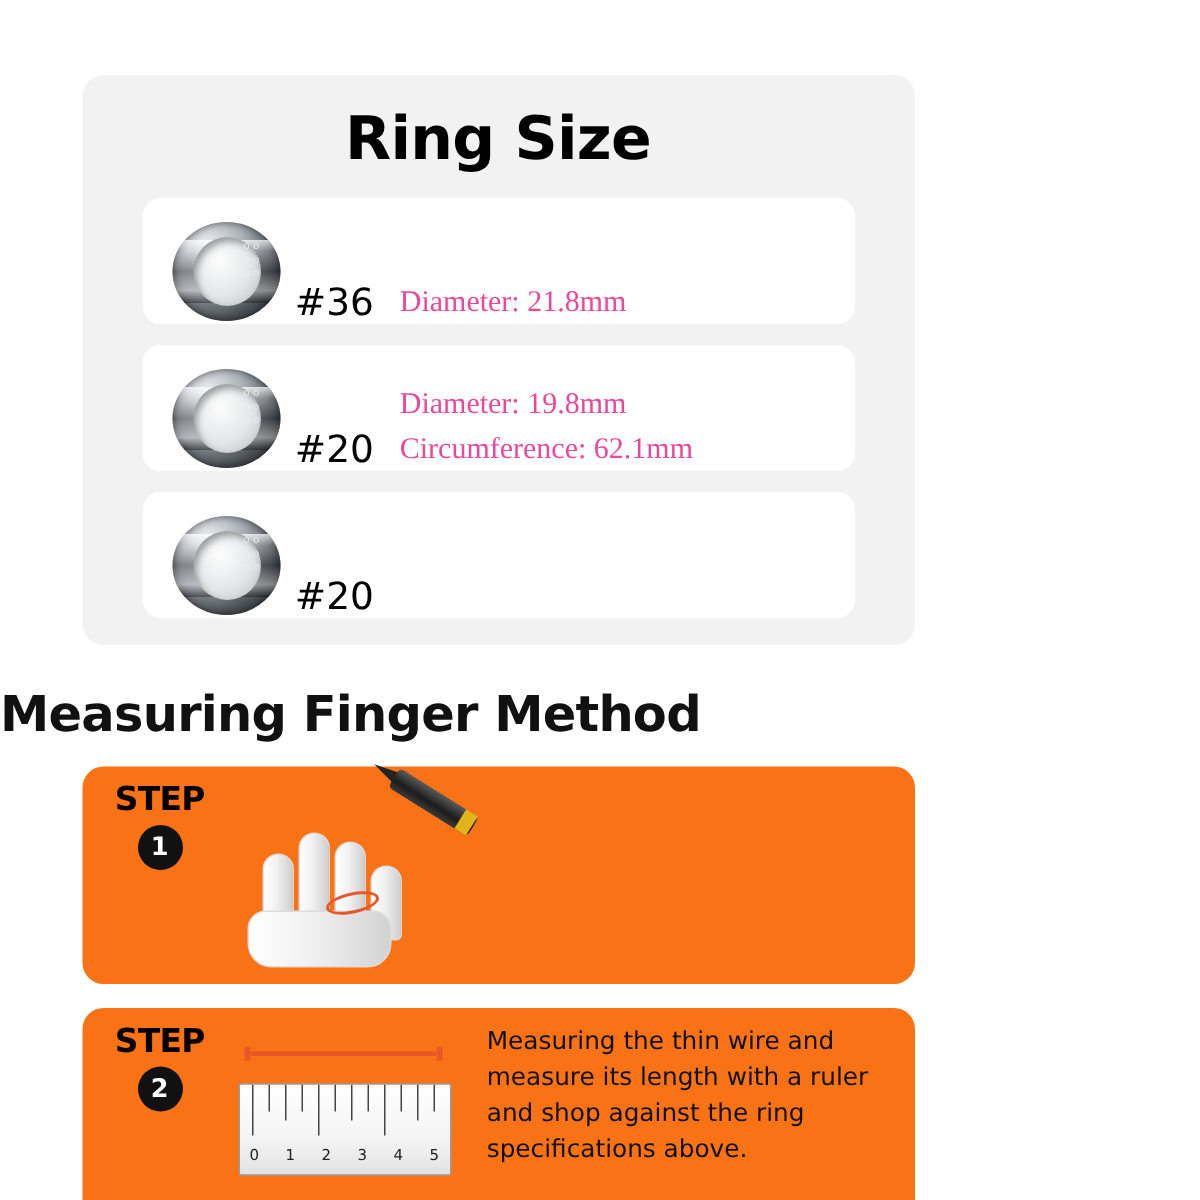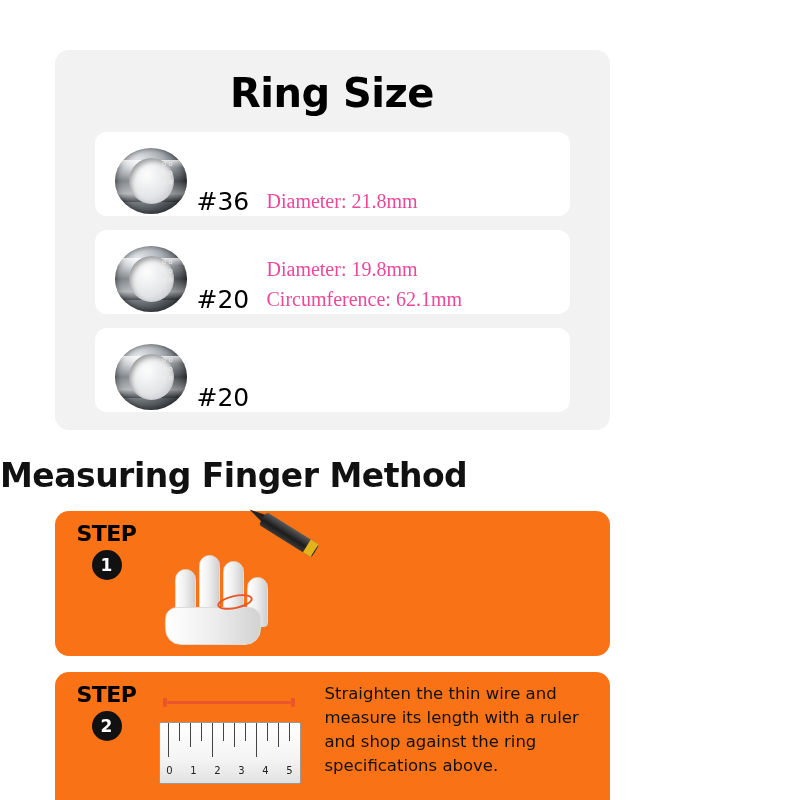--- a/index.html
+++ b/index.html
@@ -387,16 +387,16 @@
             <span class="ruler-num" style="left:10px;">0</span>
             <span class="ruler-num" style="left:34px;">1</span>
             <span class="ruler-num" style="left:58px;">2</span>
             <span class="ruler-num" style="left:82px;">3</span>
             <span class="ruler-num" style="left:106px;">4</span>
             <span class="ruler-num" style="left:130px;">5</span>
           </div>
         </div>
       </div>
     </div>
-    <div class="step-text">Straighten the thin wire and measure its length with a ruler and shop against the ring specifications above.</div>
+    <div class="step-text">Measuring the thin wire and measure its length with a ruler and shop against the ring specifications above.</div>
   </div>
 
 </div>
 
 </body></html>

